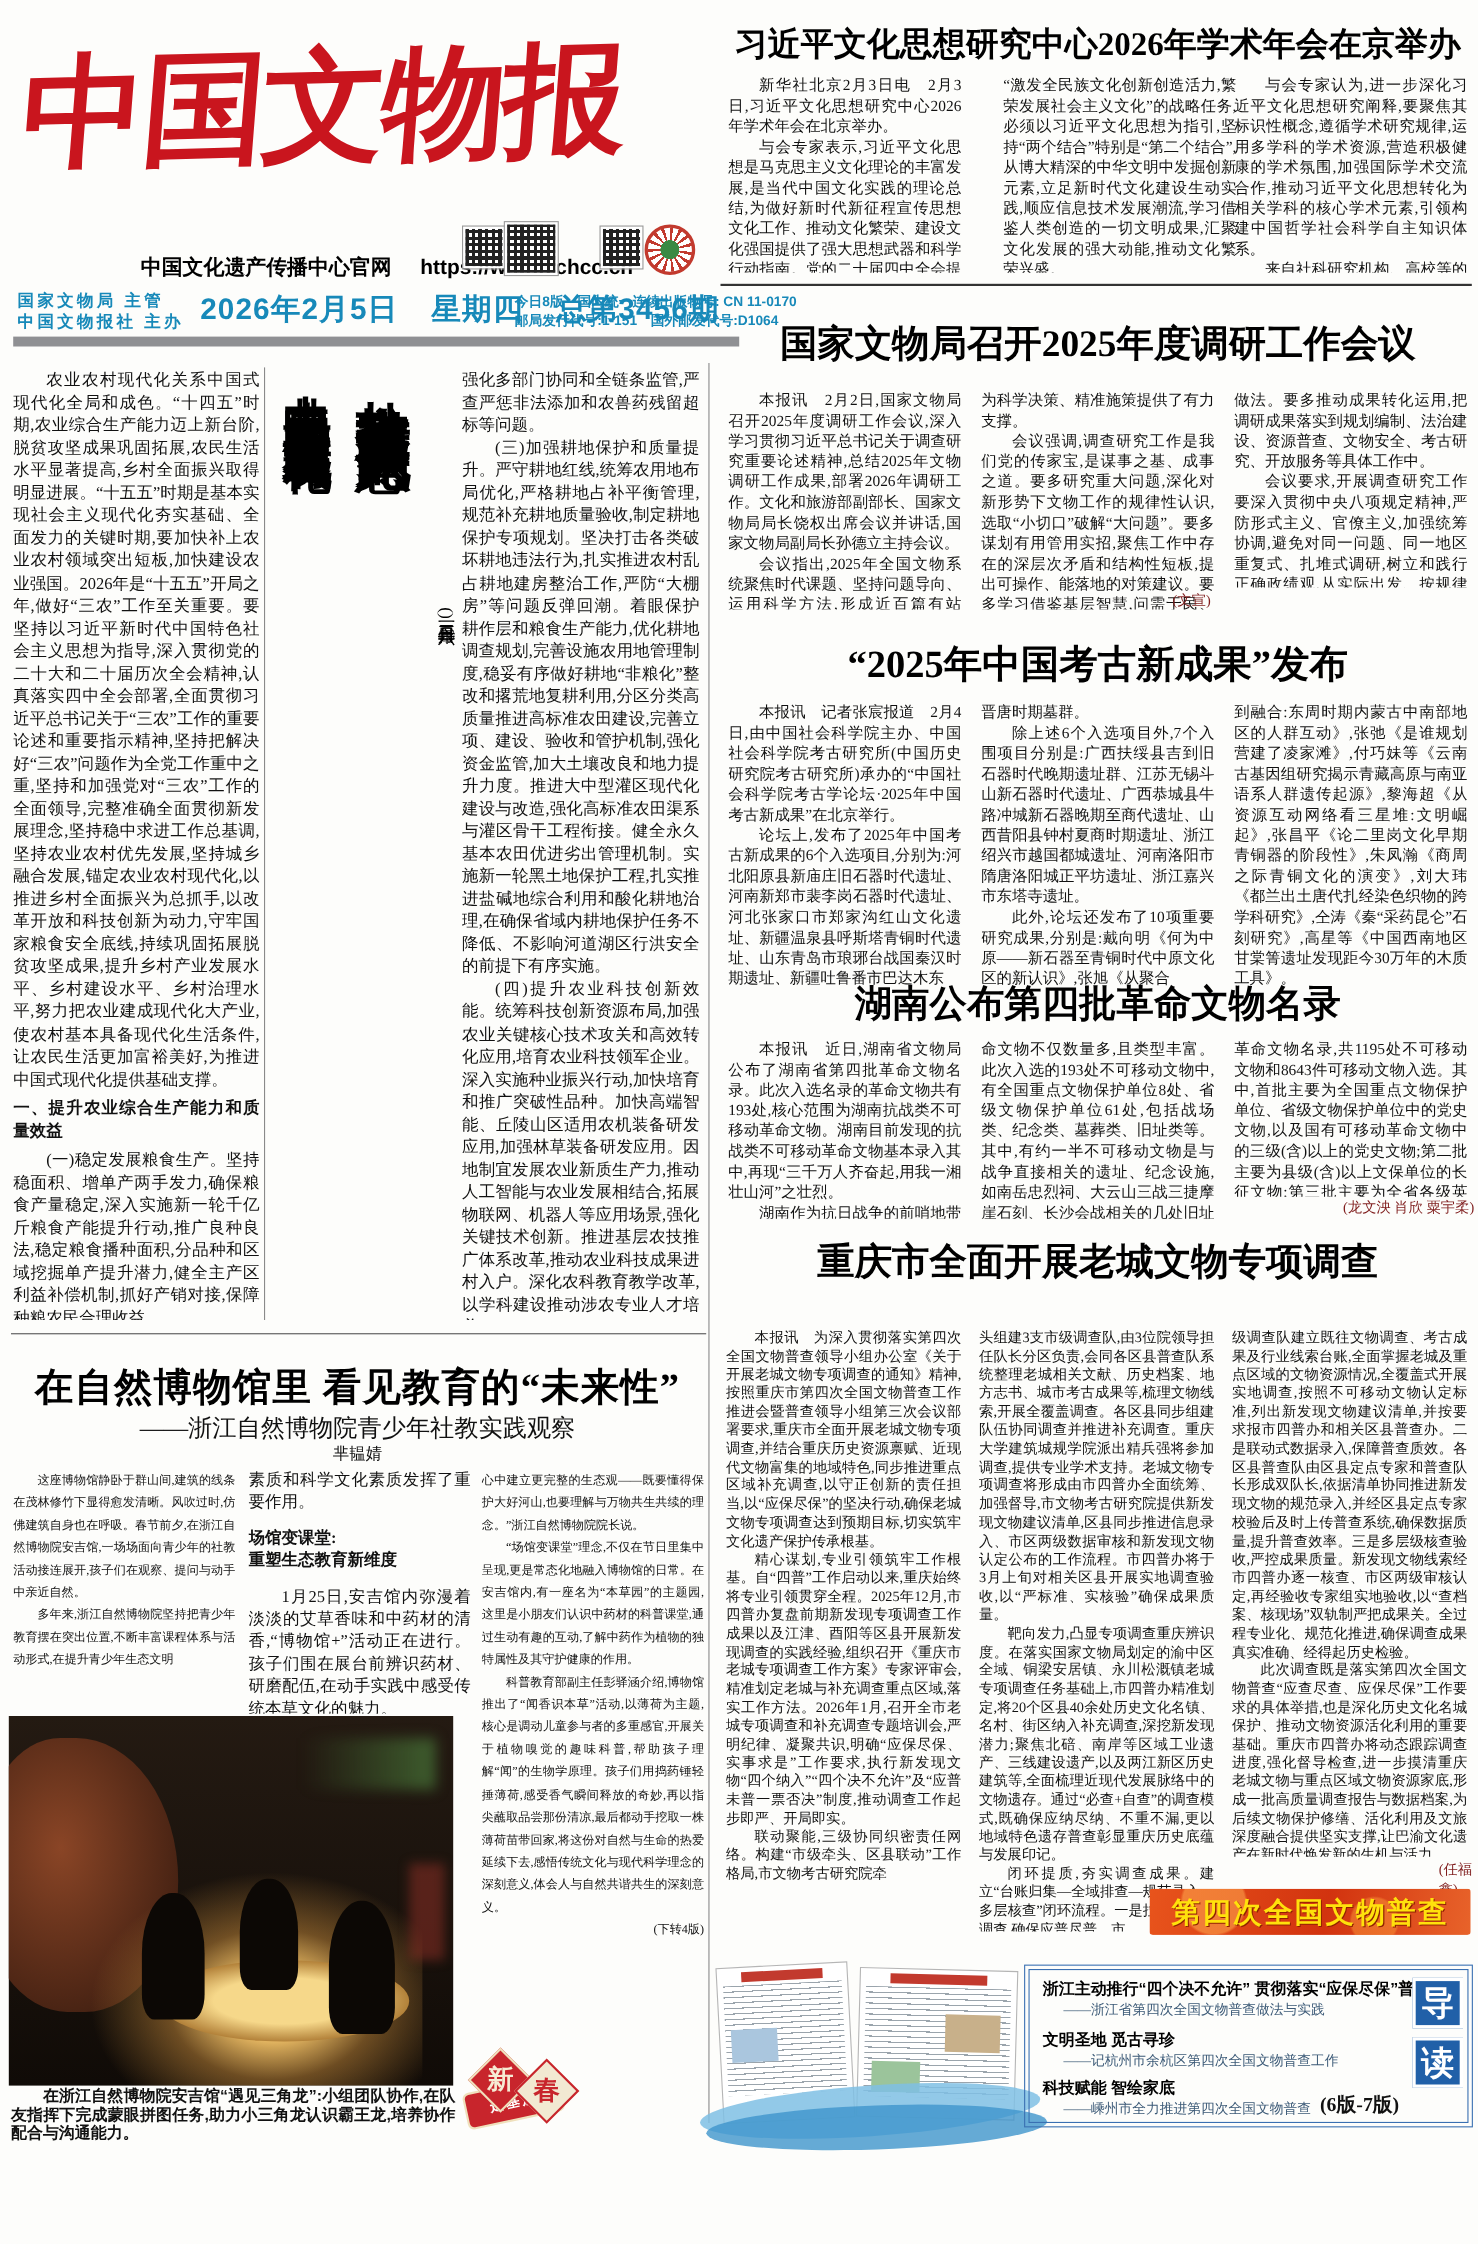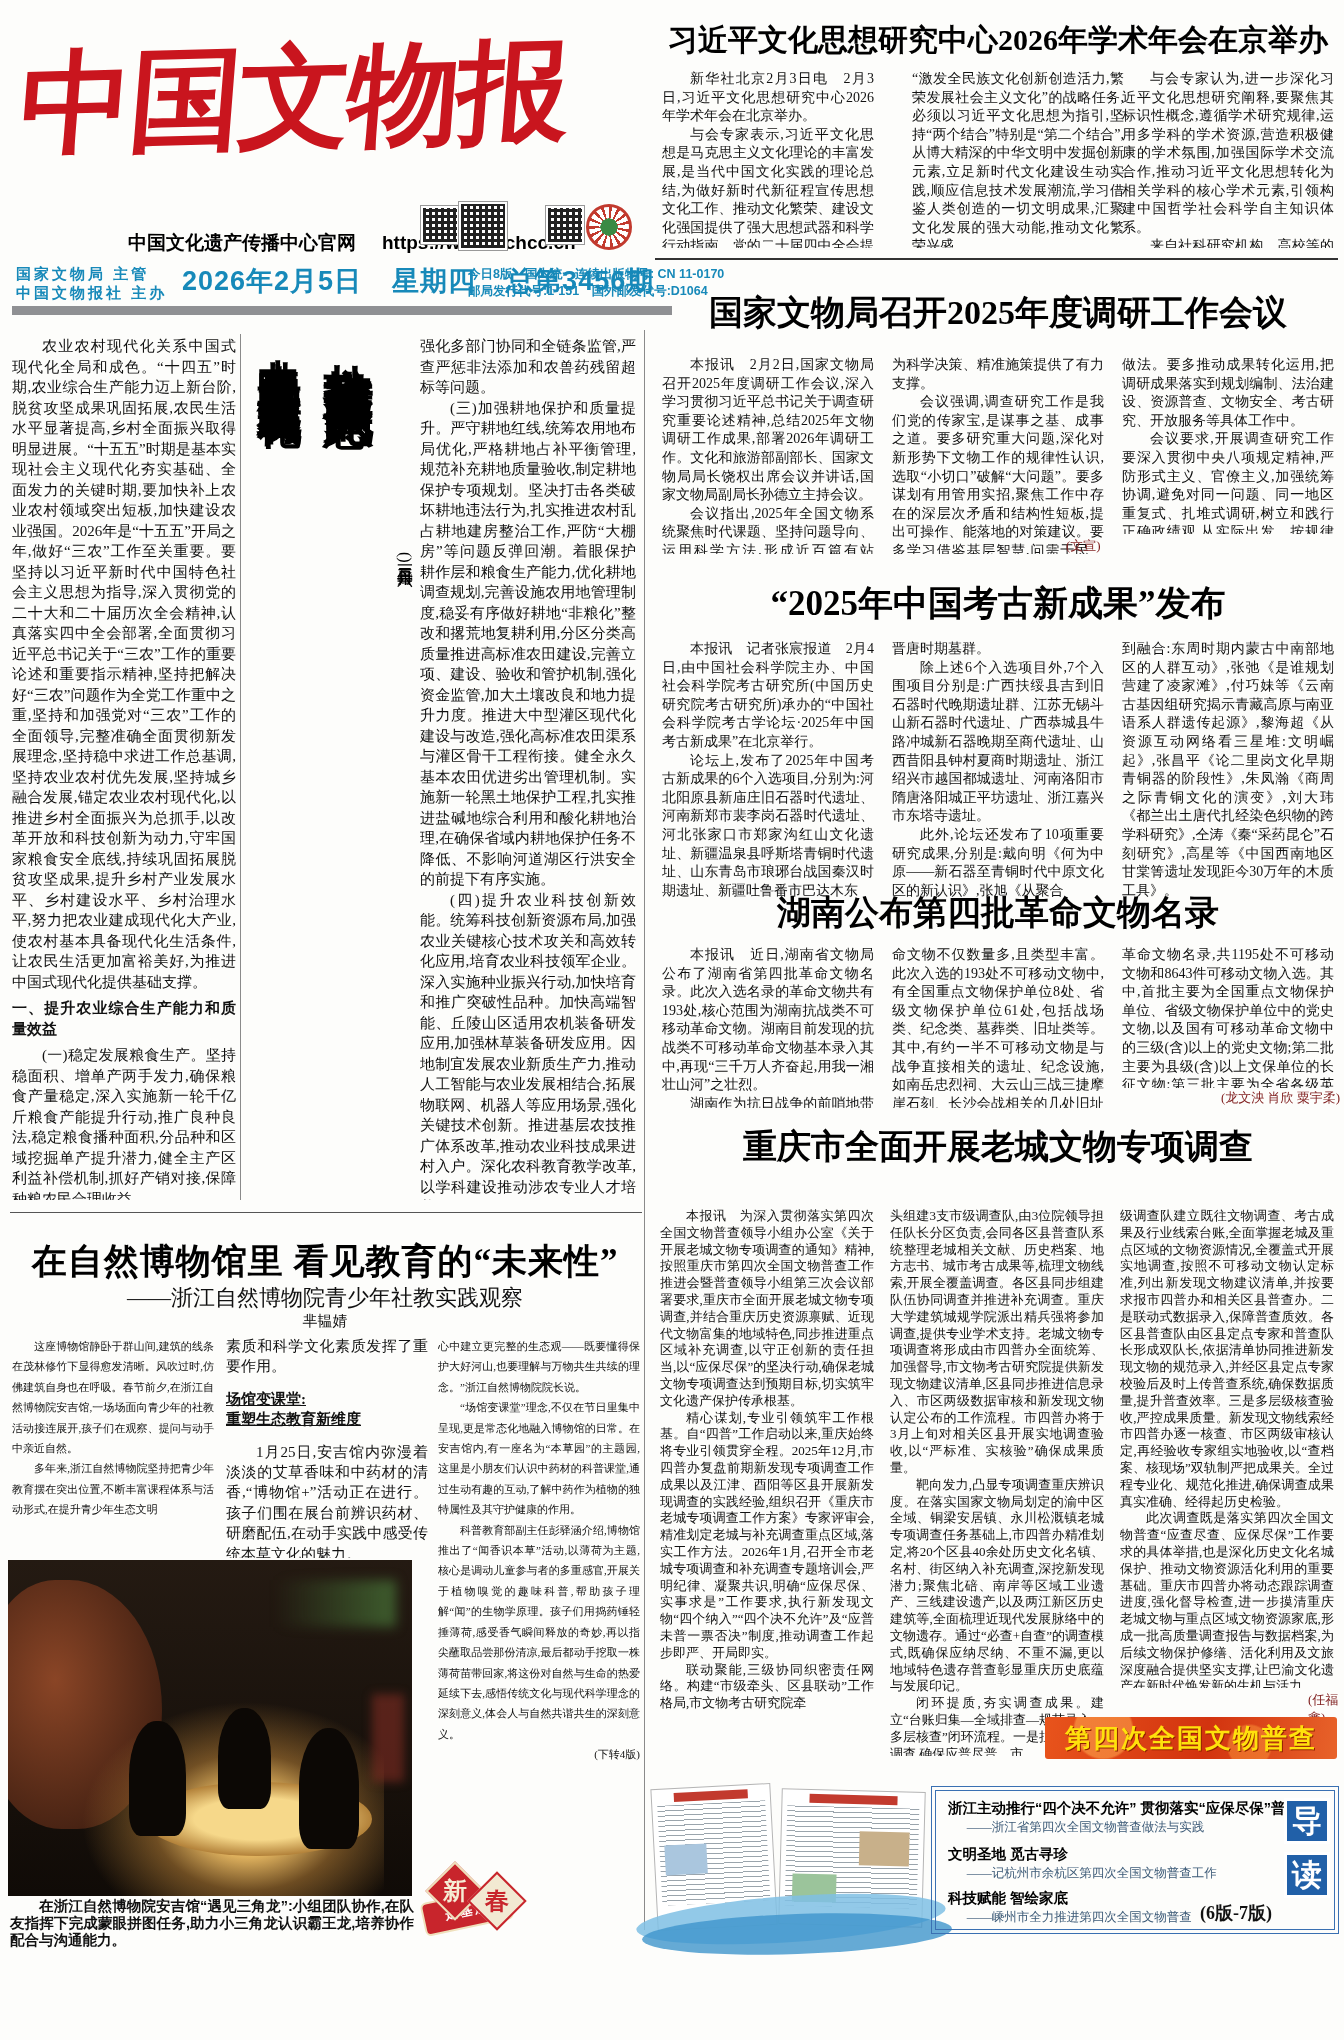--- a/index.html
+++ b/index.html
@@ -28,21 +28,21 @@
   
   .vrule{width:1px;background:#8a8a8a;}
   .hrule{height:2px;background:#333;}
   
   .headline{font-weight:bold;text-align:center;font-family:"Liberation Serif",serif;color:#000;white-space:nowrap;}
   
   .col{overflow:hidden;text-align:justify;}
   .para{margin:0;text-indent:2em;}
   .para.noindent{text-indent:0;}
   .para.subhead{font-weight:bold;text-indent:0;margin:6px 0;}
-  .para.subhead2{font-weight:bold;text-indent:0;margin:12px 0;white-space:pre-line;text-decoration:underline;}
+  .para.subhead2{font-weight:bold;text-indent:0;margin:12px 0;white-space:pre-line;}
   .para.jump{text-align:right;text-indent:0;}
   .rbody{font-size:14px;line-height:18.6px;}
   .sign-note{font-size:13px;color:#7f1d1d;margin-left:36px;}
   
   .vtitle{writing-mode:vertical-rl;font-weight:bold;color:#000;font-family:"Liberation Serif",serif;}
   
   #photo{left:8px;top:1560px;width:404px;height:336px;background:linear-gradient(#241a12,#100b07);overflow:hidden;}
   #photo .glow{position:absolute;left:18%;top:42%;width:75%;height:60%;
      background:radial-gradient(ellipse at 55% 60%,rgba(247,198,106,.95) 0 18%,rgba(200,140,60,.5) 40%,transparent 70%);}
   #photo .table{position:absolute;left:34%;top:66%;width:56%;height:22%;border-radius:50%;

